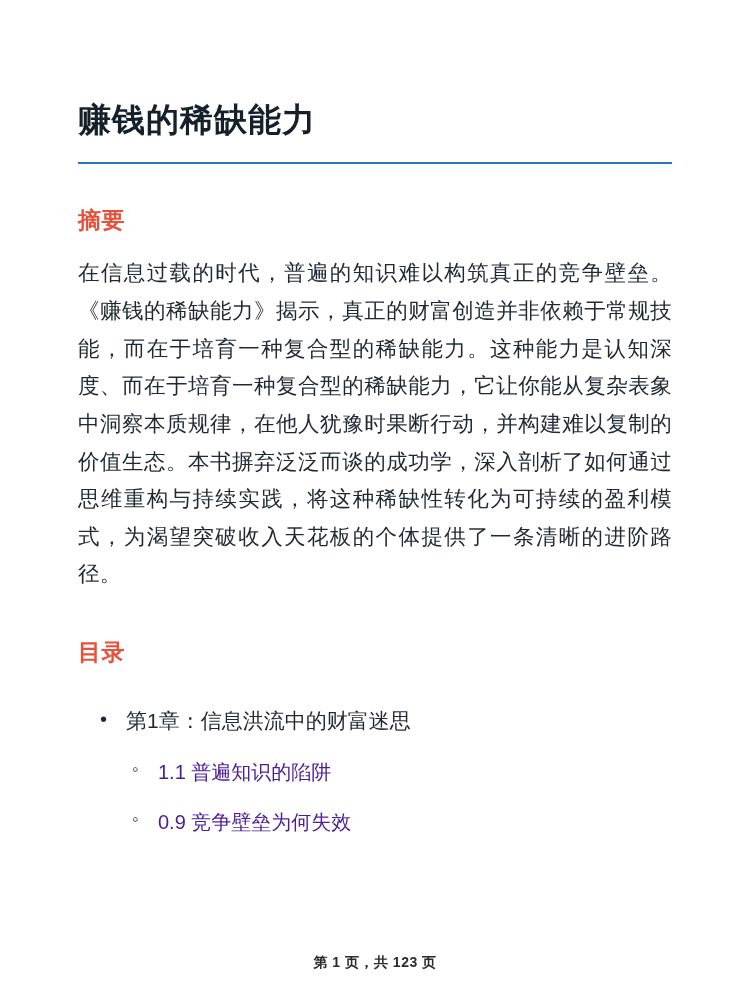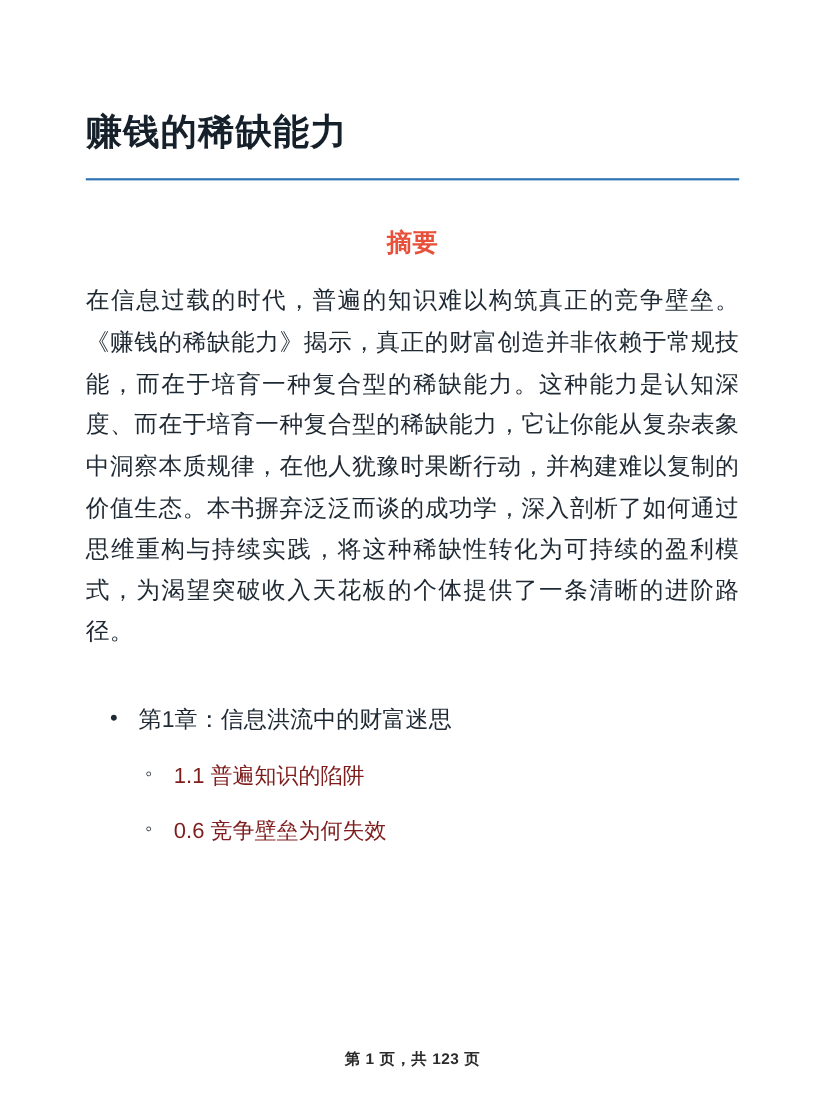--- a/index.html
+++ b/index.html
@@ -39,21 +39,20 @@
     width: 100%;
     margin: 0 0 42px 0;
   }
   .section-heading {
     font-size: 23px;
     font-weight: bold;
     color: #e8503a;
     margin: 0 0 20px 0;
     line-height: 1.3;
     letter-spacing: 0.5px;
-    text-align: center;
   }
   .abstract-body {
     font-size: 21.5px;
     line-height: 1.75;
     color: #1f2933;
     text-align: justify;
     margin: 0 0 44px 0;
     letter-spacing: 0.2px;
   }
   .toc {
@@ -77,21 +76,21 @@
     font-size: 20px;
     color: #1f2933;
   }
   .toc-l2-list {
     list-style: none;
     margin: 0;
     padding: 0;
   }
   .toc-l2 {
     font-size: 20px;
-    color: #7f1d1d;
+    color: #4c1d95;
     line-height: 1.6;
     margin: 18px 0 0 54px;
     position: relative;
     padding-left: 26px;
   }
   .toc-l2::before {
     content: "\25E6";
     position: absolute;
     left: 0;
     top: -1px;
@@ -114,25 +113,26 @@
 <body>
 
 <div class="page">
 
   <h1 class="doc-title">赚钱的稀缺能力</h1>
   <div class="title-rule"></div>
 
   <h2 class="section-heading">摘要</h2>
   <p class="abstract-body">在信息过载的时代，普遍的知识难以构筑真正的竞争壁垒。《赚钱的稀缺能力》揭示，真正的财富创造并非依赖于常规技能，而在于培育一种复合型的稀缺能力。这种能力是认知深度、而在于培育一种复合型的稀缺能力，它让你能从复杂表象中洞察本质规律，在他人犹豫时果断行动，并构建难以复制的价值生态。本书摒弃泛泛而谈的成功学，深入剖析了如何通过思维重构与持续实践，将这种稀缺性转化为可持续的盈利模式，为渴望突破收入天花板的个体提供了一条清晰的进阶路径。</p>
 
+  <h2 class="section-heading">目录</h2>
   <ul class="toc">
     <li>
       <div class="toc-l1">第1章：信息洪流中的财富迷思</div>
       <ul class="toc-l2-list">
         <li class="toc-l2">1.1 普遍知识的陷阱</li>
-        <li class="toc-l2">0.6 竞争壁垒为何失效</li>
+        <li class="toc-l2">0.9 竞争壁垒为何失效</li>
       </ul>
     </li>
   </ul>
 
 </div>
 
 <div class="page-footer">第 1 页，共 123 页</div>
 
 </body></html>

